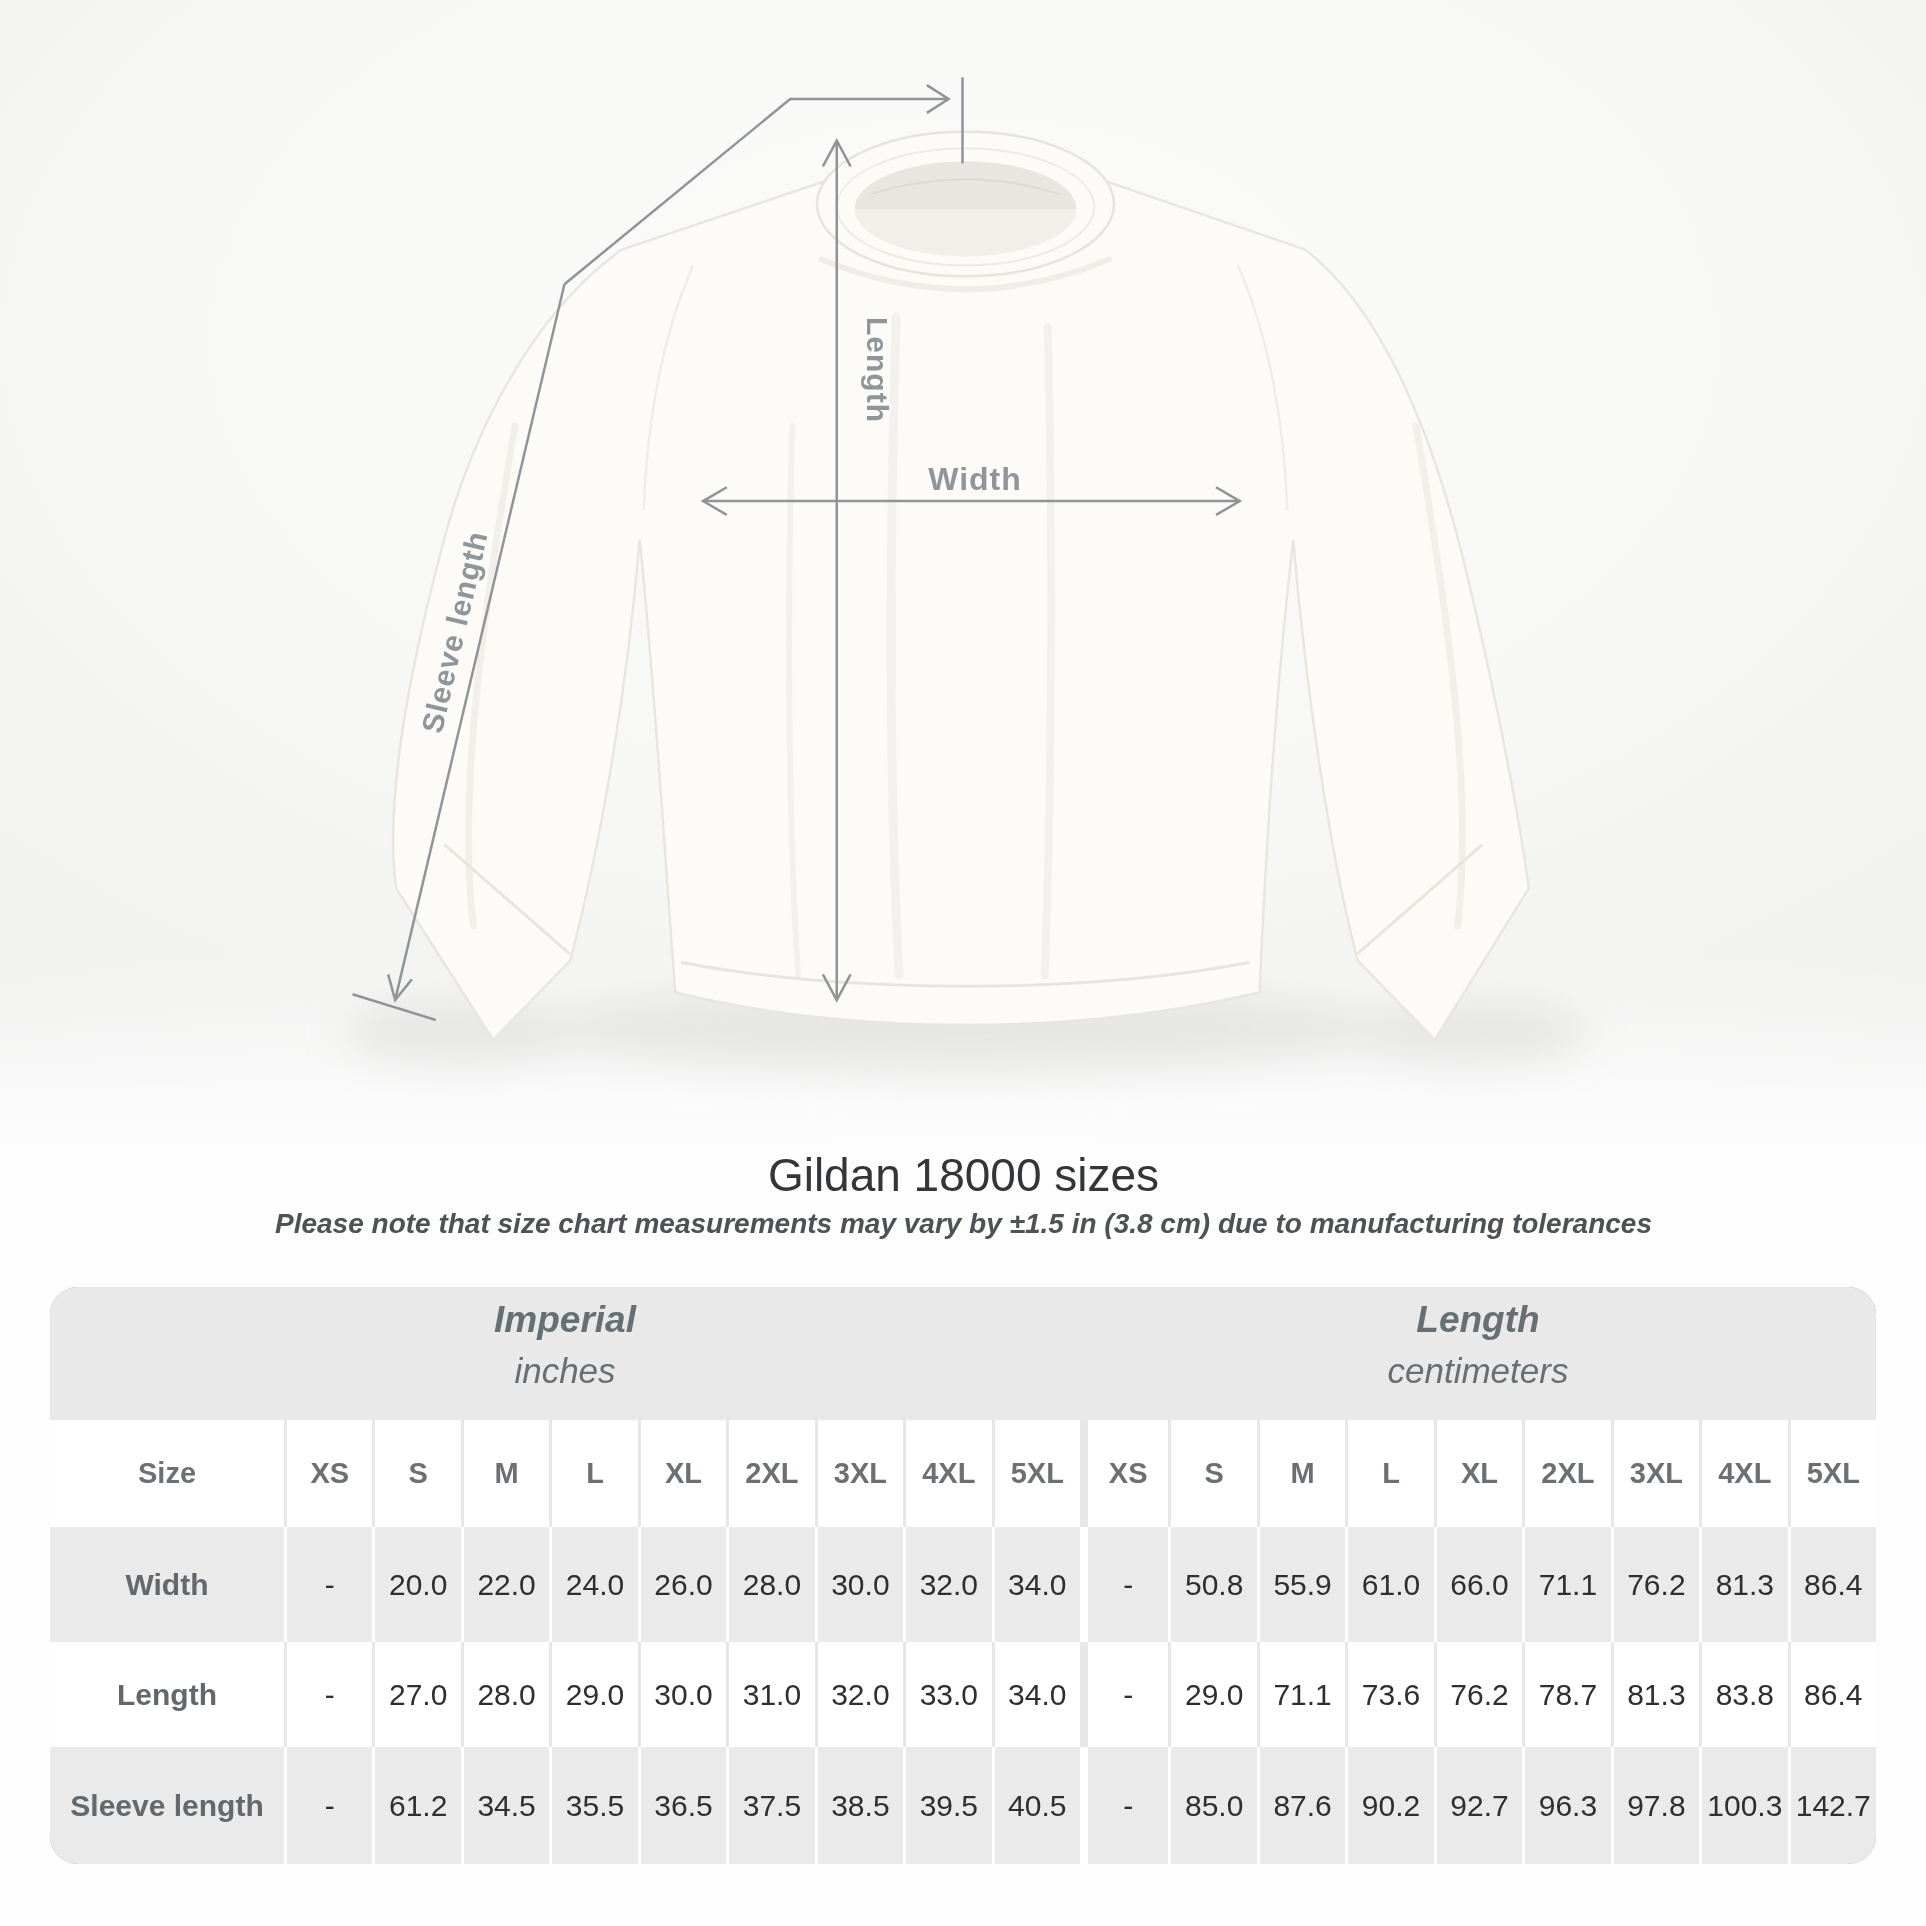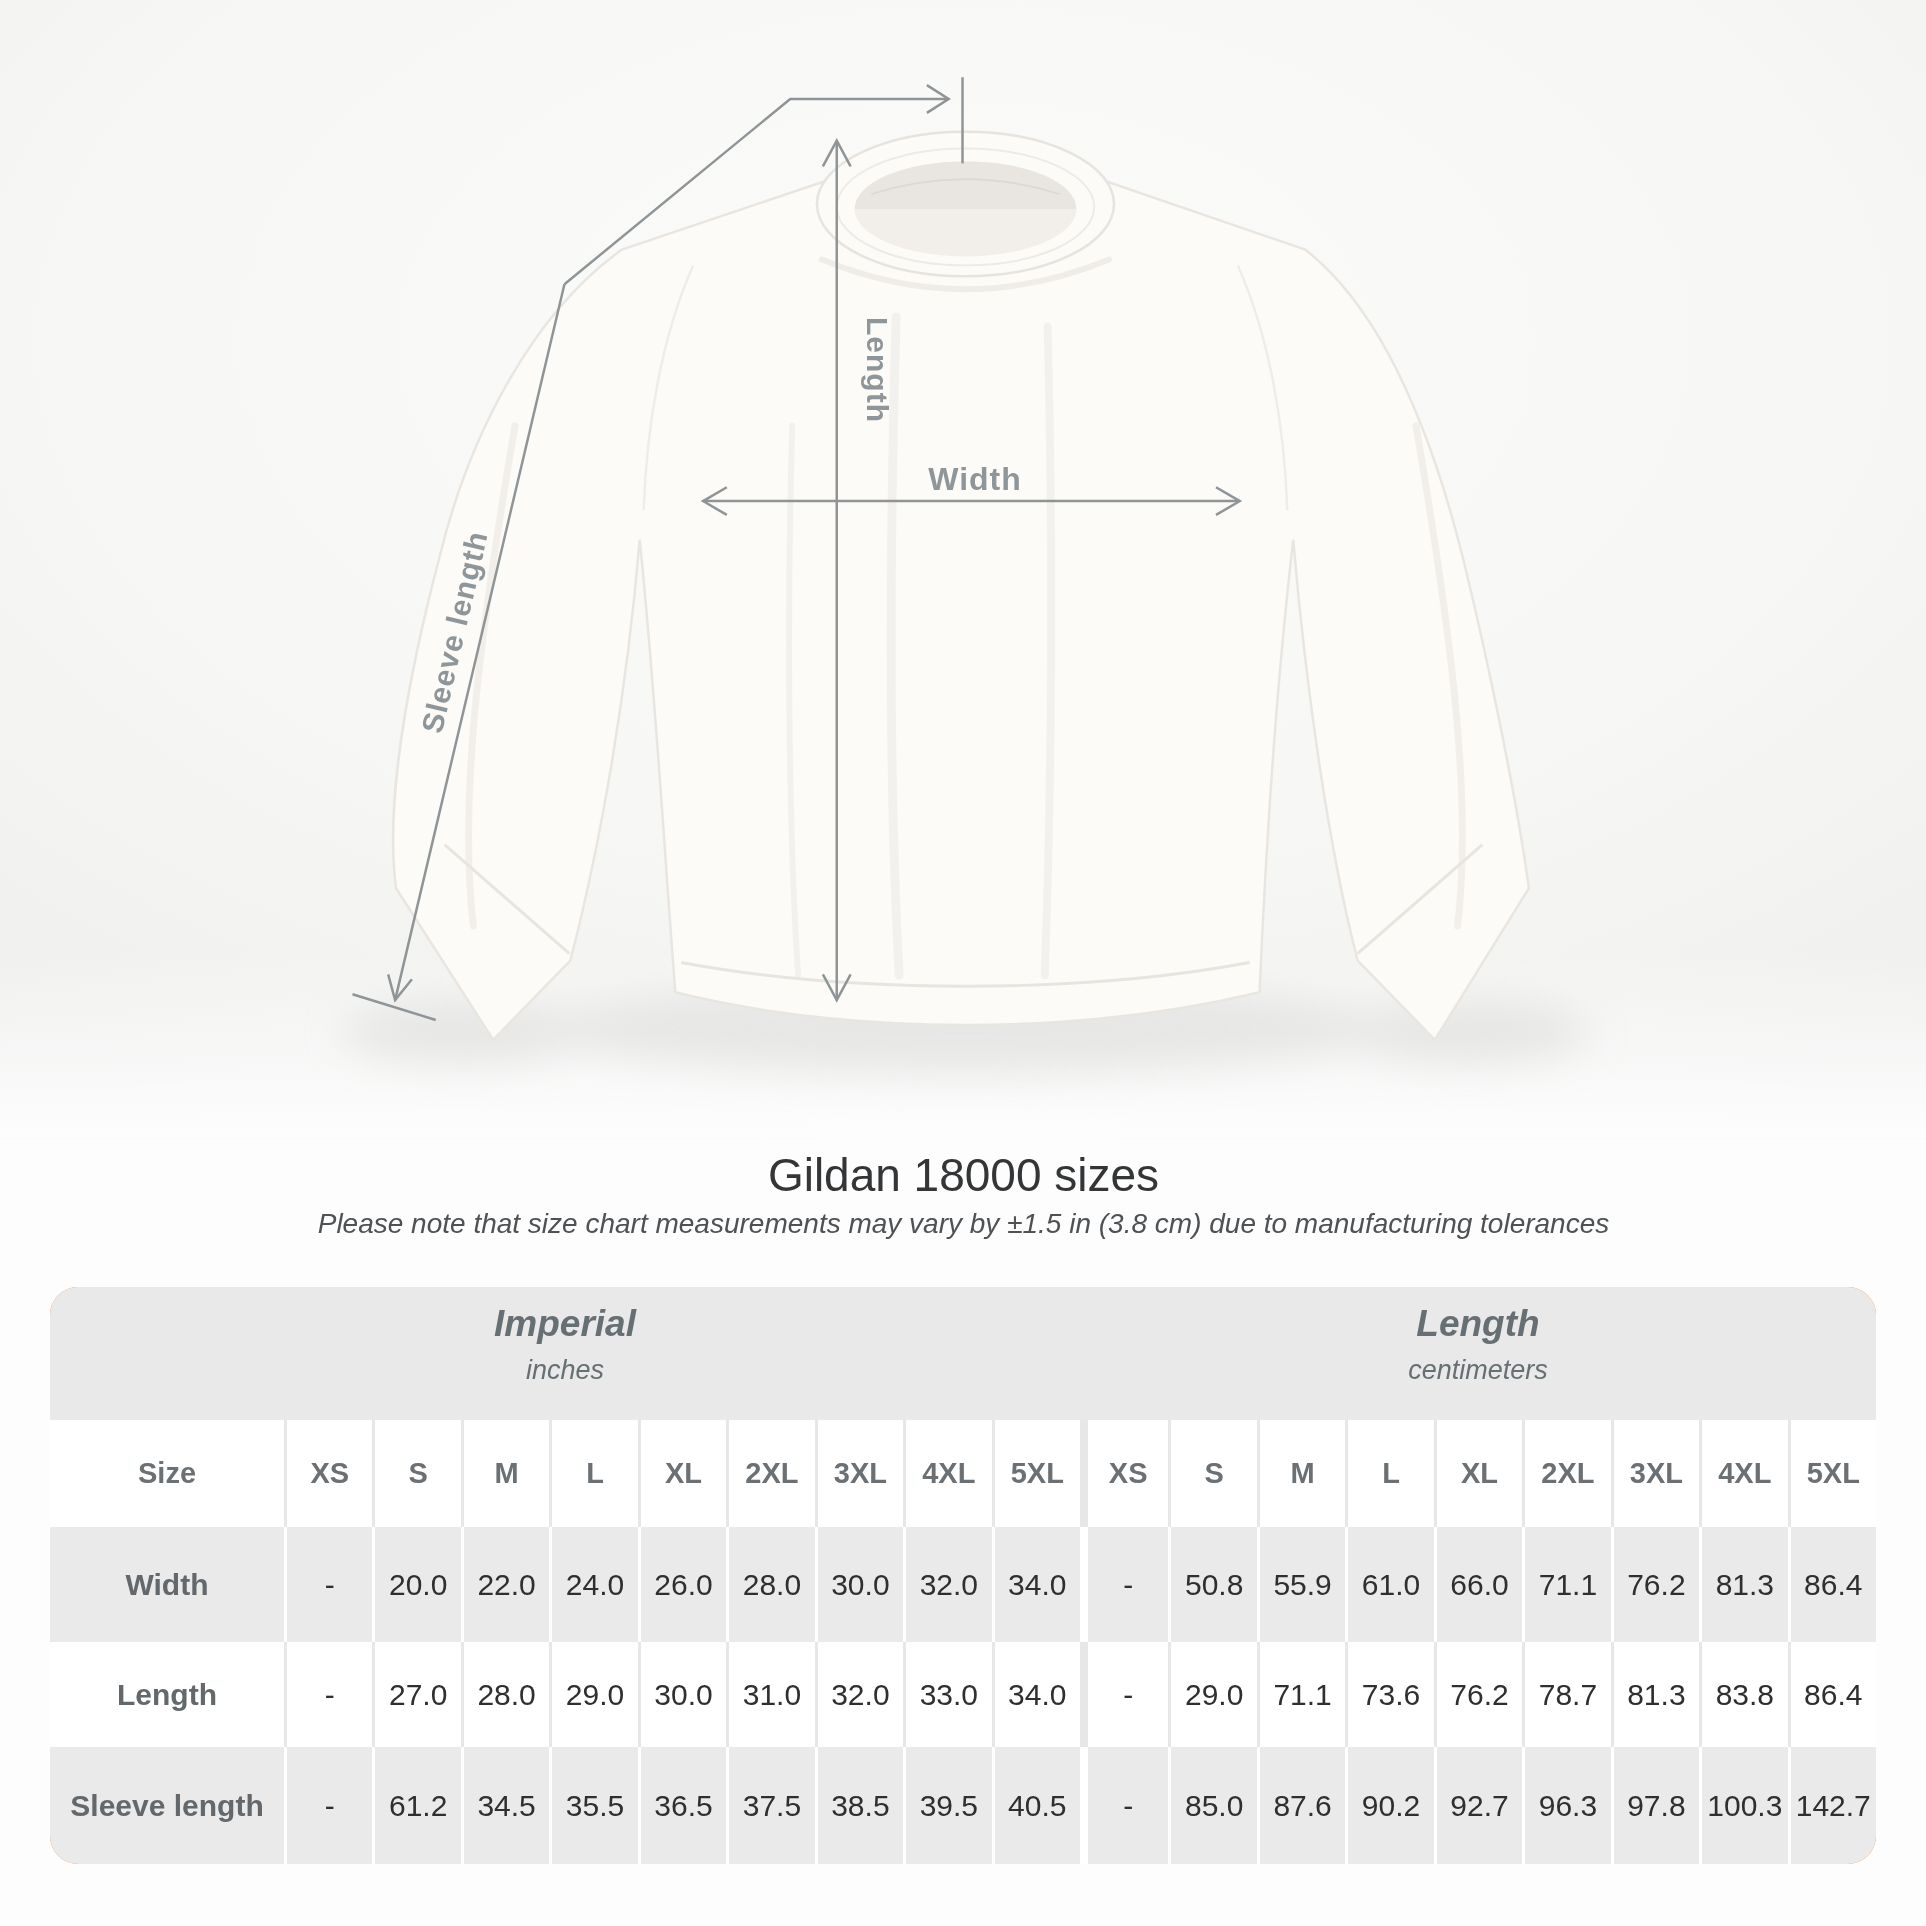--- a/index.html
+++ b/index.html
@@ -6,31 +6,31 @@
   .page{position:relative;width:1927px;height:1927px;overflow:hidden;
         background:#fdfdfd;font-family:"Liberation Sans",sans-serif;}
   .fig-svg{position:absolute;left:0;top:0;}
   .fig-label{position:absolute;font-weight:bold;color:#8f969a;letter-spacing:1px;white-space:nowrap;}
   #lbl-length{left:877px;top:370px;font-size:30px;transform:translate(-50%,-50%) rotate(90deg);}
   #lbl-width{left:975px;top:479px;font-size:32px;transform:translate(-50%,-50%);}
   #lbl-sleeve{left:455px;top:632px;font-size:30px;transform:translate(-50%,-50%) rotate(-77deg);}
   .title{position:absolute;left:0;top:1148px;width:100%;text-align:center;
          font-size:46px;font-weight:normal;color:#333537;}
   .subtitle{position:absolute;left:0;top:1208px;width:100%;text-align:center;
-            font-size:28px;font-style:italic;color:#4e5255;}
+            font-size:28px;font-style:italic;color:#4e5255;font-weight:bold;}
   .table-wrap{position:absolute;left:50px;top:1287px;width:1826px;}
   #grid{display:grid;width:1826px;
         grid-template-columns:234px repeat(18,1fr);
         grid-template-rows:133px 107px 115px 105px 117px;
         border-radius:28px;overflow:hidden;background:#f97316;}
   #grid > div{box-sizing:border-box;}
   .gcell{background:#e9e9e9;display:flex;flex-direction:column;align-items:center;
          justify-content:center;gap:10px;padding-bottom:18px;}
   .glabel{font-size:37px;font-weight:bold;font-style:italic;color:#667074;}
-  .gsub{font-size:27px;font-style:italic;color:#667074;}
+  .gsub{font-size:35px;font-style:italic;color:#667074;}
   .cell{display:flex;align-items:center;justify-content:center;background:#fff;
         border-left:3px solid #e7e7e7;}
   .cell.label-col{border-left:none;}
   .cell.shade{background:#eaeaea;border-left-color:#ffffff;}
   .cell.mid{border-left-width:8px;}
   .head{font-weight:bold;color:#6a7074;font-size:29px;text-align:center;}
   .rlabel{font-weight:bold;color:#62686c;font-size:30px;}
   .val{color:#2d2f31;font-size:30px;}
 </style>
 </head>

